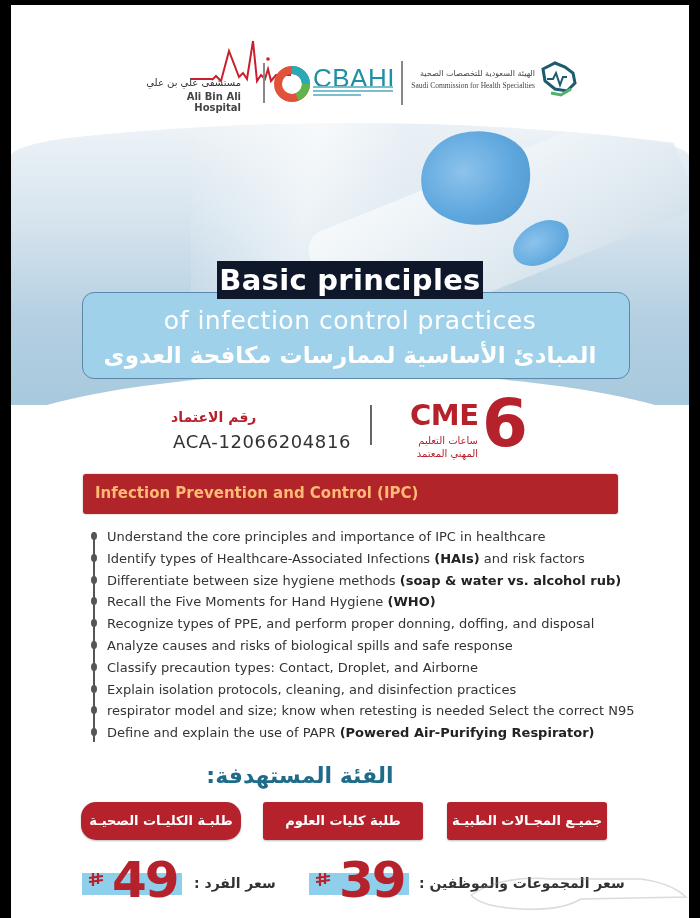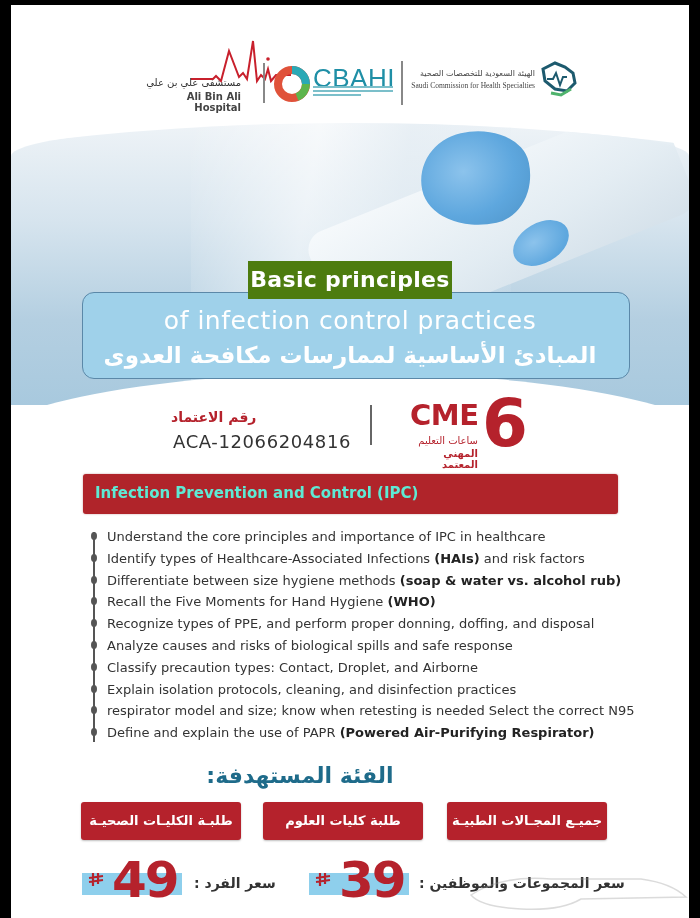--- a/index.html
+++ b/index.html
@@ -54,62 +54,62 @@
       background: linear-gradient(170deg, #f7fafc 0%, #e4edf3 60%, #d5e1ea 100%);
       transform: rotate(-22deg); border-radius: 20px; opacity: 0.92; }
 
     
     .title-box {
       position: absolute; left: 71px; top: 287px; width: 548px; height: 87px;
       background: #9fd1ea; border: 1.5px solid #5b88a8; border-radius: 12px;
     }
     .title-main-wrap { position: absolute; left: 0; top: 256px; width: 678px; text-align: center; }
     .title-main {
-      display: inline-block; background: #4d7c0f; color: #fff;
-      font-family: "DejaVu Sans", sans-serif; font-weight: bold; font-size: 22px;
+      display: inline-block; background: #0f172a; color: #fff;
+      font-family: "DejaVu Sans", sans-serif; font-weight: bold; font-size: 29px;
       line-height: 38px; padding: 0 2px; letter-spacing: 0.3px;
     }
     .title-sub { position: absolute; left: 0; top: 300px; width: 678px; text-align: center;
       color: #fff; font-size: 25px; line-height: 32px; letter-spacing: 0.5px; }
     .title-ar { position: absolute; left: 0; top: 334px; width: 678px; text-align: center;
       color: #fff; font-size: 23px; font-weight: bold; line-height: 32px; direction: rtl; }
 
     
     .accr-label { position: absolute; left: 160px; top: 404px; width: 177px; text-align: left;
       color: #b5222c; font-size: 14px; font-weight: bold; direction: rtl; }
     .accr-number { position: absolute; left: 155px; top: 426px; width: 185px; text-align: right;
       color: #333; font-size: 18px; letter-spacing: 0.6px; }
     .accr-sep { position: absolute; left: 359px; top: 400px; width: 1.5px; height: 40px; background: #666; }
     .cme { position: absolute; left: 399px; top: 393px; color: #b5222c; font-size: 29px; font-weight: bold; font-family: "DejaVu Sans", sans-serif; letter-spacing: -0.5px; }
     .cme-six { position: absolute; left: 471px; top: 382px; color: #b5222c; font-size: 66px; font-weight: bold; line-height: 74px; }
     .cme-ar1 { position: absolute; left: 395px; top: 430px; width: 72px; text-align: right; color: #b5222c; font-size: 10px; direction: rtl; }
-    .cme-ar2 { position: absolute; left: 395px; top: 443px; width: 72px; color: #b5222c; font-size: 10px; font-weight: bold; direction: rtl; }
+    .cme-ar2 { position: absolute; left: 395px; top: 443px; width: 72px; color: #b5222c; font-size: 10px; font-weight: normal; direction: rtl; }
 
     
     .ipc-header {
       position: absolute; left: 72px; top: 469px; width: 535px; height: 40px;
       background: #b0242a; border-radius: 3px; box-shadow: 0 0 2px rgba(120,0,0,0.4);
     }
-    .ipc-header span { position: absolute; left: 12px; top: 10px; color: #5eead4; font-size: 15px; font-weight: bold; }
+    .ipc-header span { position: absolute; left: 12px; top: 10px; color: #fdba74; font-size: 15px; font-weight: bold; }
 
     
     .bullets { position: absolute; left: 72px; top: 521px; width: 560px; }
     .bullets .rail { position: absolute; left: 10px; top: 6px; width: 1.5px; height: 210px; background: #555; }
     .bullet { position: relative; height: 21.8px; padding-left: 24px; color: #333; font-size: 13px; line-height: 21px; white-space: nowrap; }
     .bullet .dot { position: absolute; left: 8px; top: 6px; width: 6px; height: 8px; background: #555; border-radius: 50%; }
     .bullet b { color: #222; }
 
     
     .target-title { position: absolute; left: 0; top: 758px; width: 578px; text-align: center; color: #1e6b8a; font-size: 22px; font-weight: bold; direction: rtl; }
     .aud { position: absolute; top: 797px; height: 38px; background: #b5222c; border-radius: 3px;
       color: #fff; font-size: 13px; font-weight: bold; line-height: 38px; text-align: center; direction: rtl;
       box-shadow: 0 1px 2px rgba(0,0,0,0.25); }
     .aud1 { left: 436px; width: 160px; }
     .aud2 { left: 252px; width: 160px; }
-    .aud3 { left: 70px; width: 160px; }
+    .aud3 { left: 70px; width: 160px; border-radius: 15px; }
 
     
     .price-bg { position: absolute; height: 22px; background: #8ecfec; }
     .pb1 { left: 71px; top: 868px; width: 100px; }
     .pb2 { left: 298px; top: 868px; width: 100px; }
     .riyal { position: absolute; top: 866px; color: #b5222c; font-size: 16px; font-weight: bold; }
     .r1 { left: 76px; }
     .r2 { left: 303px; }
     .price-num { position: absolute; top: 846px; color: #b5222c; font-size: 50px; font-weight: bold; line-height: 58px; letter-spacing: -2px; }
     .n1 { left: 101px; }

